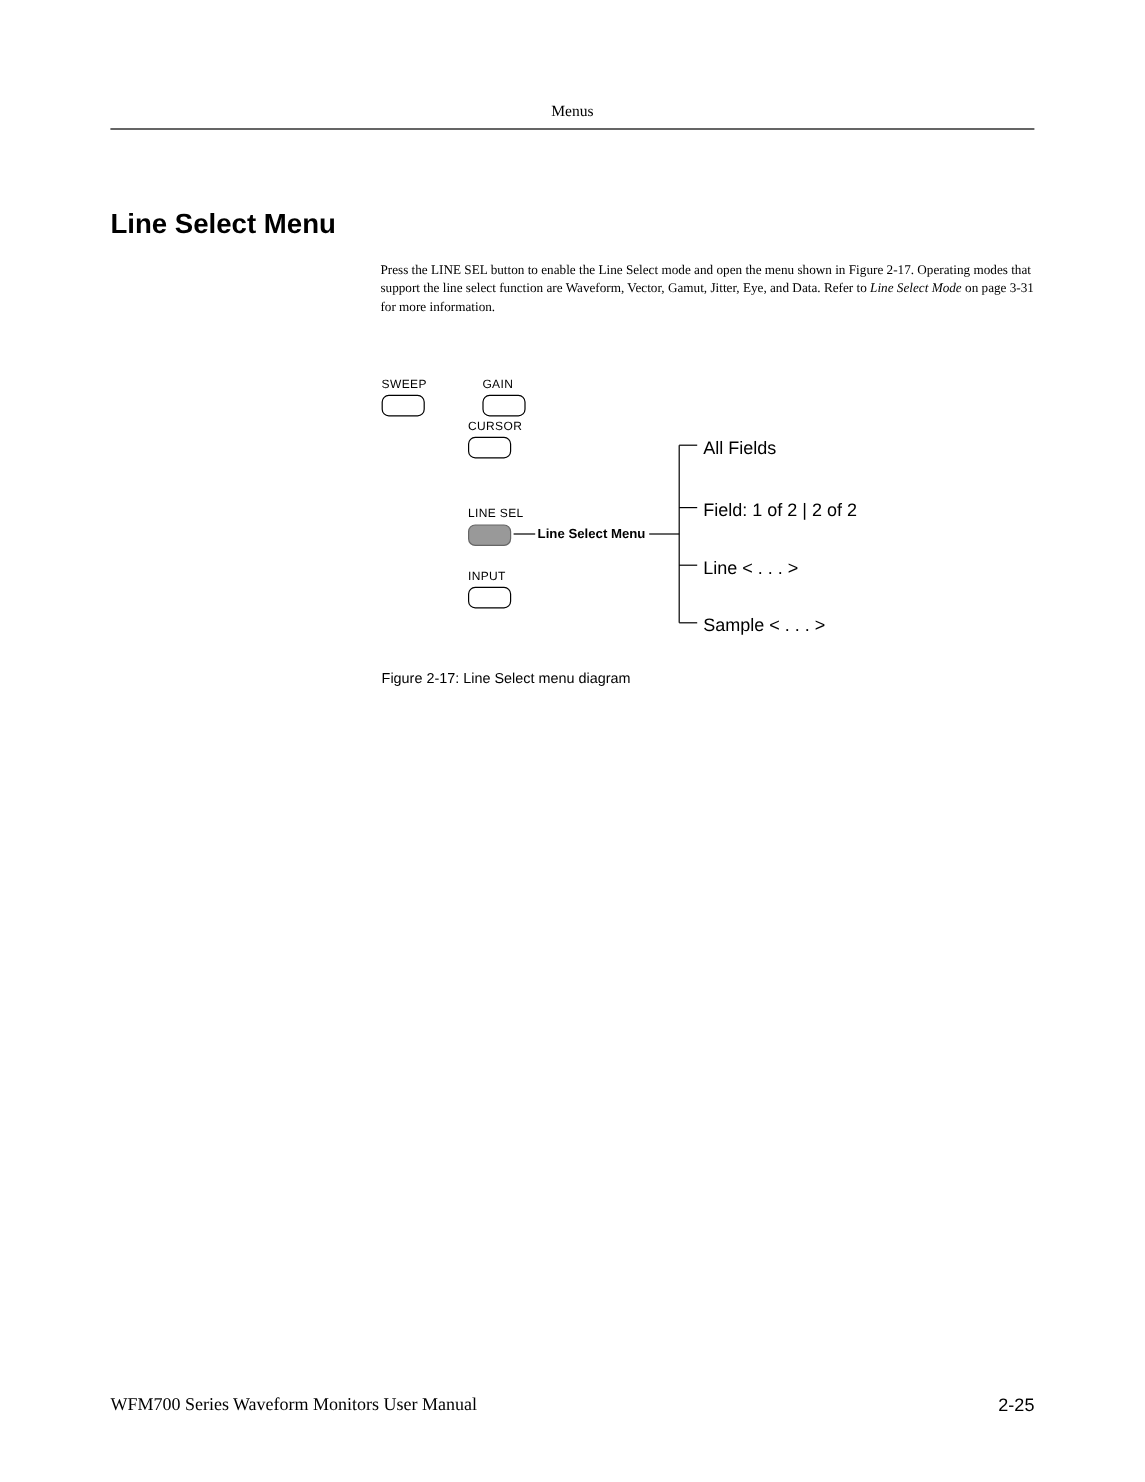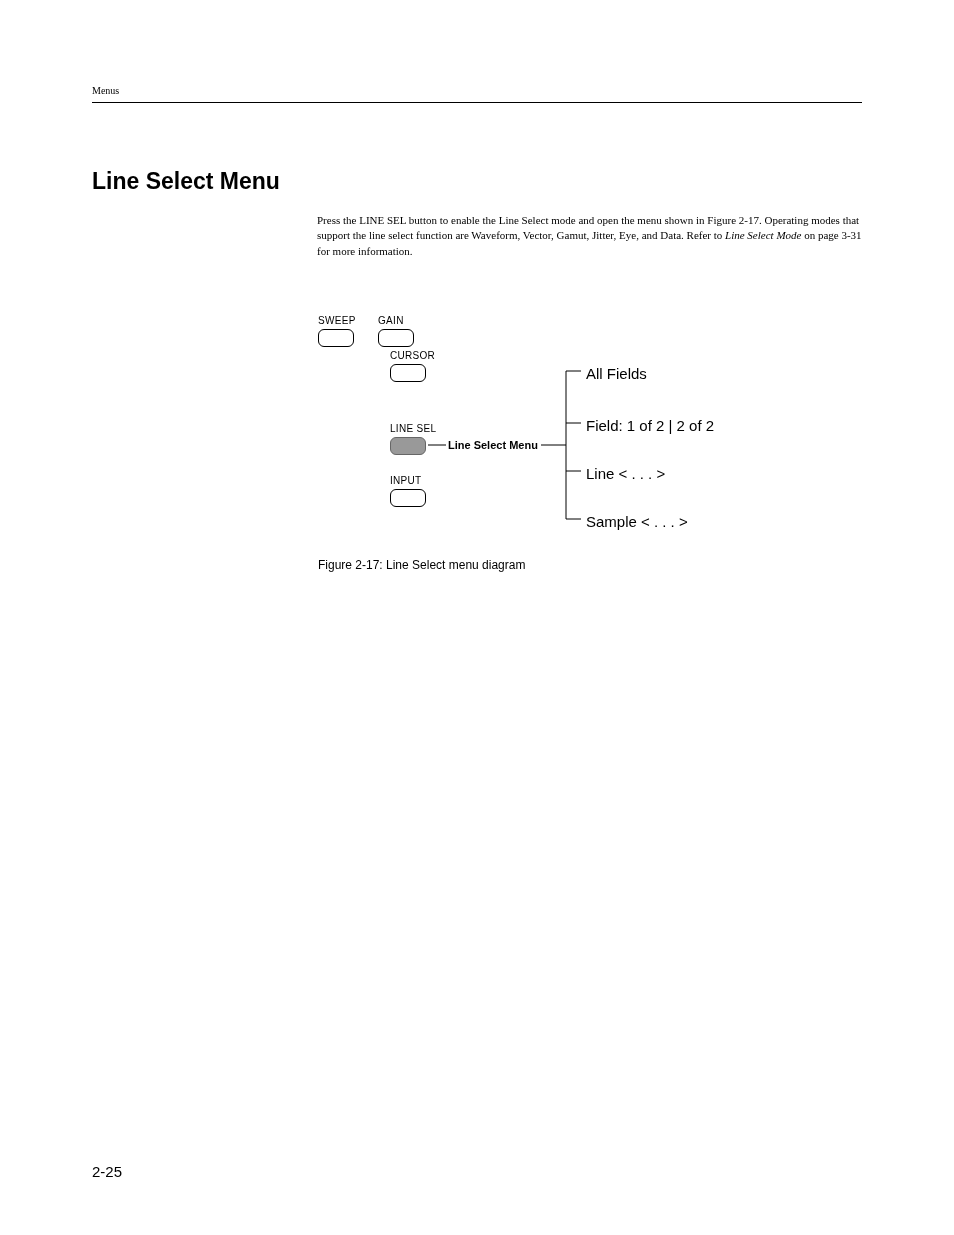--- a/index.html
+++ b/index.html
@@ -9,22 +9,22 @@
     }
     body {
       width: 954px;
       height: 1235px;
       background: white;
       font-family: Georgia, 'Times New Roman', serif;
       position: relative;
       padding: 85px 92px 60px 92px;
     }
     .header-label {
-      text-align: left;
-      font-size: 10px;
+      text-align: center;
+      font-size: 13px;
       font-family: Georgia, serif;
     }
     .header-rule {
       border: none;
       border-top: 1.5px solid #000;
       margin-top: 6px;
     }
     .section-title {
       font-family: Arial, Helvetica, sans-serif;
       font-weight: bold;
@@ -127,21 +127,21 @@
   <span>Press the LINE SEL button to enable the Line Select mode and open the menu shown in Figure 2-17. Operating modes that support the line select function are Waveform, Vector, Gamut, Jitter, Eye, and Data. Refer to </span><span class="italic">Line Select Mode</span><span> on page 3-31 for more information.</span>
 </p>
 
 <div class="diagram-container">
 
   <div class="btn-group" style="left:0px; top:5px;">
     <div class="btn-label">SWEEP</div>
     <div class="device-button"></div>
   </div>
 
-  <div class="btn-group" style="left:60px; top:5px;">
+  <div class="btn-group" style="left:84px; top:5px;">
     <div class="btn-label">GAIN</div>
     <div class="device-button"></div>
   </div>
 
   <div class="btn-group" style="left:72px; top:40px;">
     <div class="btn-label">CURSOR</div>
     <div class="device-button"></div>
   </div>
 
   <div class="btn-group" style="left:72px; top:113px;">
@@ -172,14 +172,15 @@
   <div class="menu-item" style="left:268px; top:55px;">All Fields</div>
   <div class="menu-item" style="left:268px; top:107px;">Field: 1 of 2 | 2 of 2</div>
   <div class="menu-item" style="left:268px; top:155px;">Line &lt; . . . &gt;</div>
   <div class="menu-item" style="left:268px; top:203px;">Sample &lt; . . . &gt;</div>
 
 </div>
 
 <div class="figure-caption">Figure 2-17: Line Select menu diagram</div>
 
 <div class="footer">
+  <div class="footer-left">WFM700 Series Waveform Monitors User Manual</div>
   <div class="footer-right">2-25</div>
 </div>
 
 </body></html>

